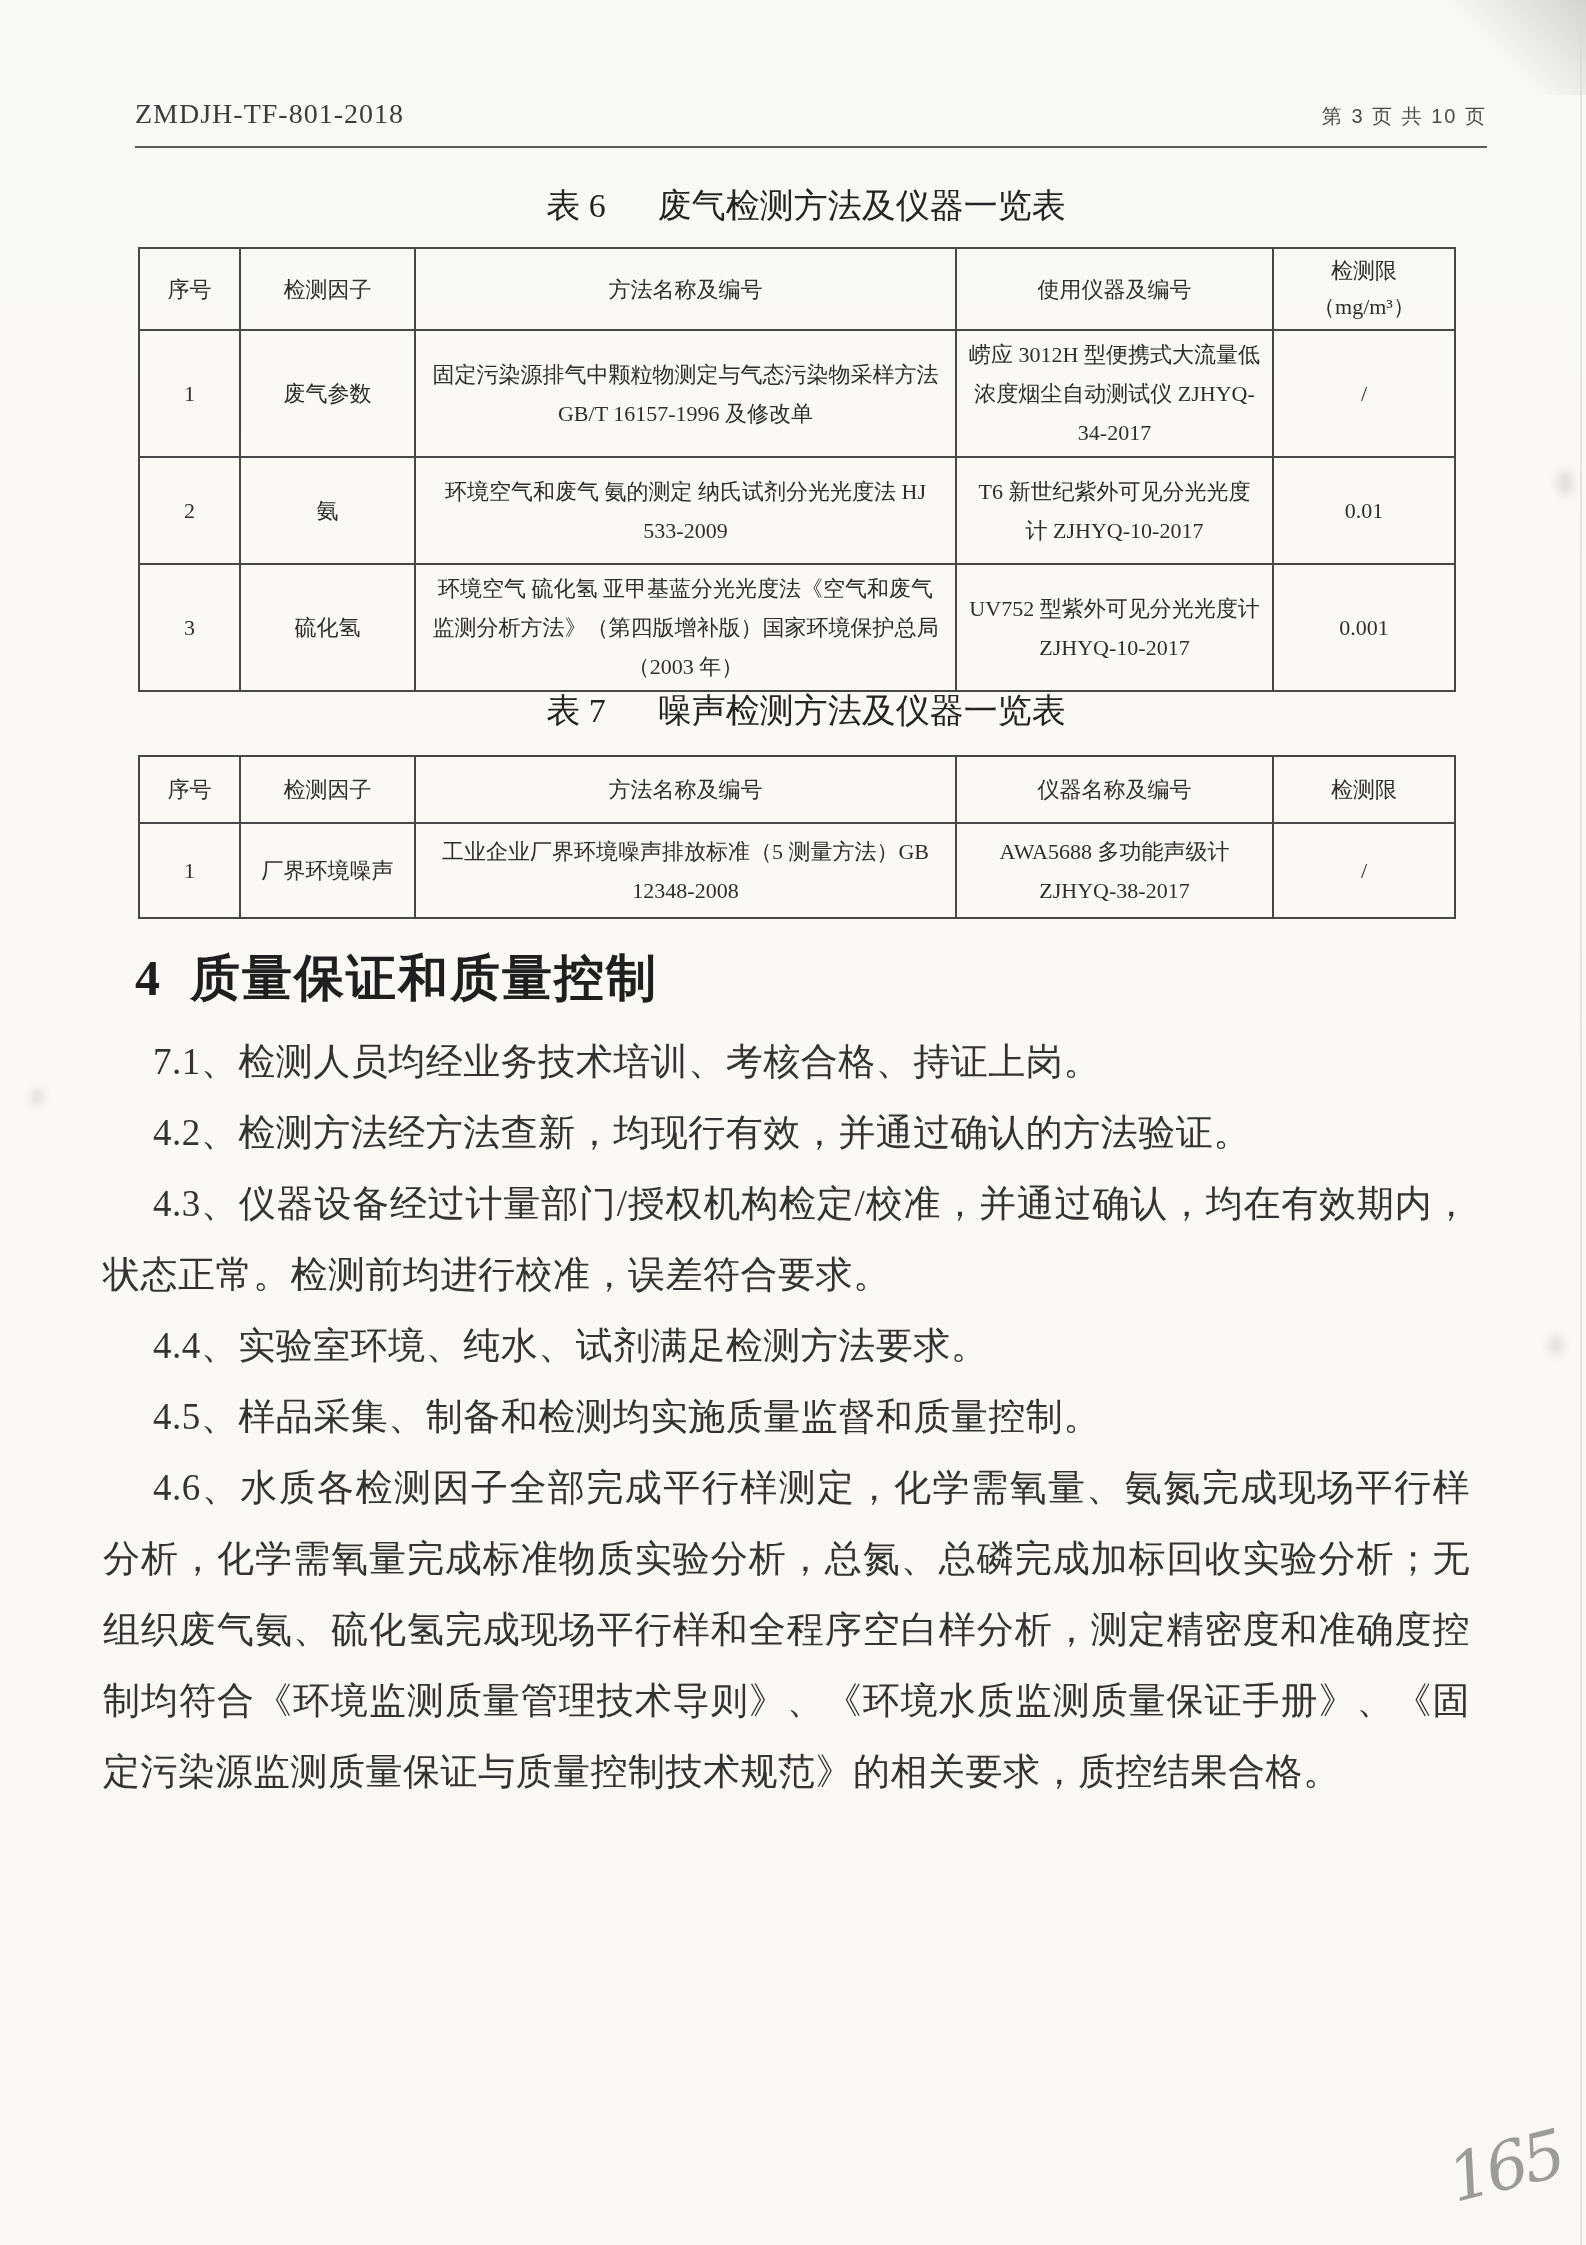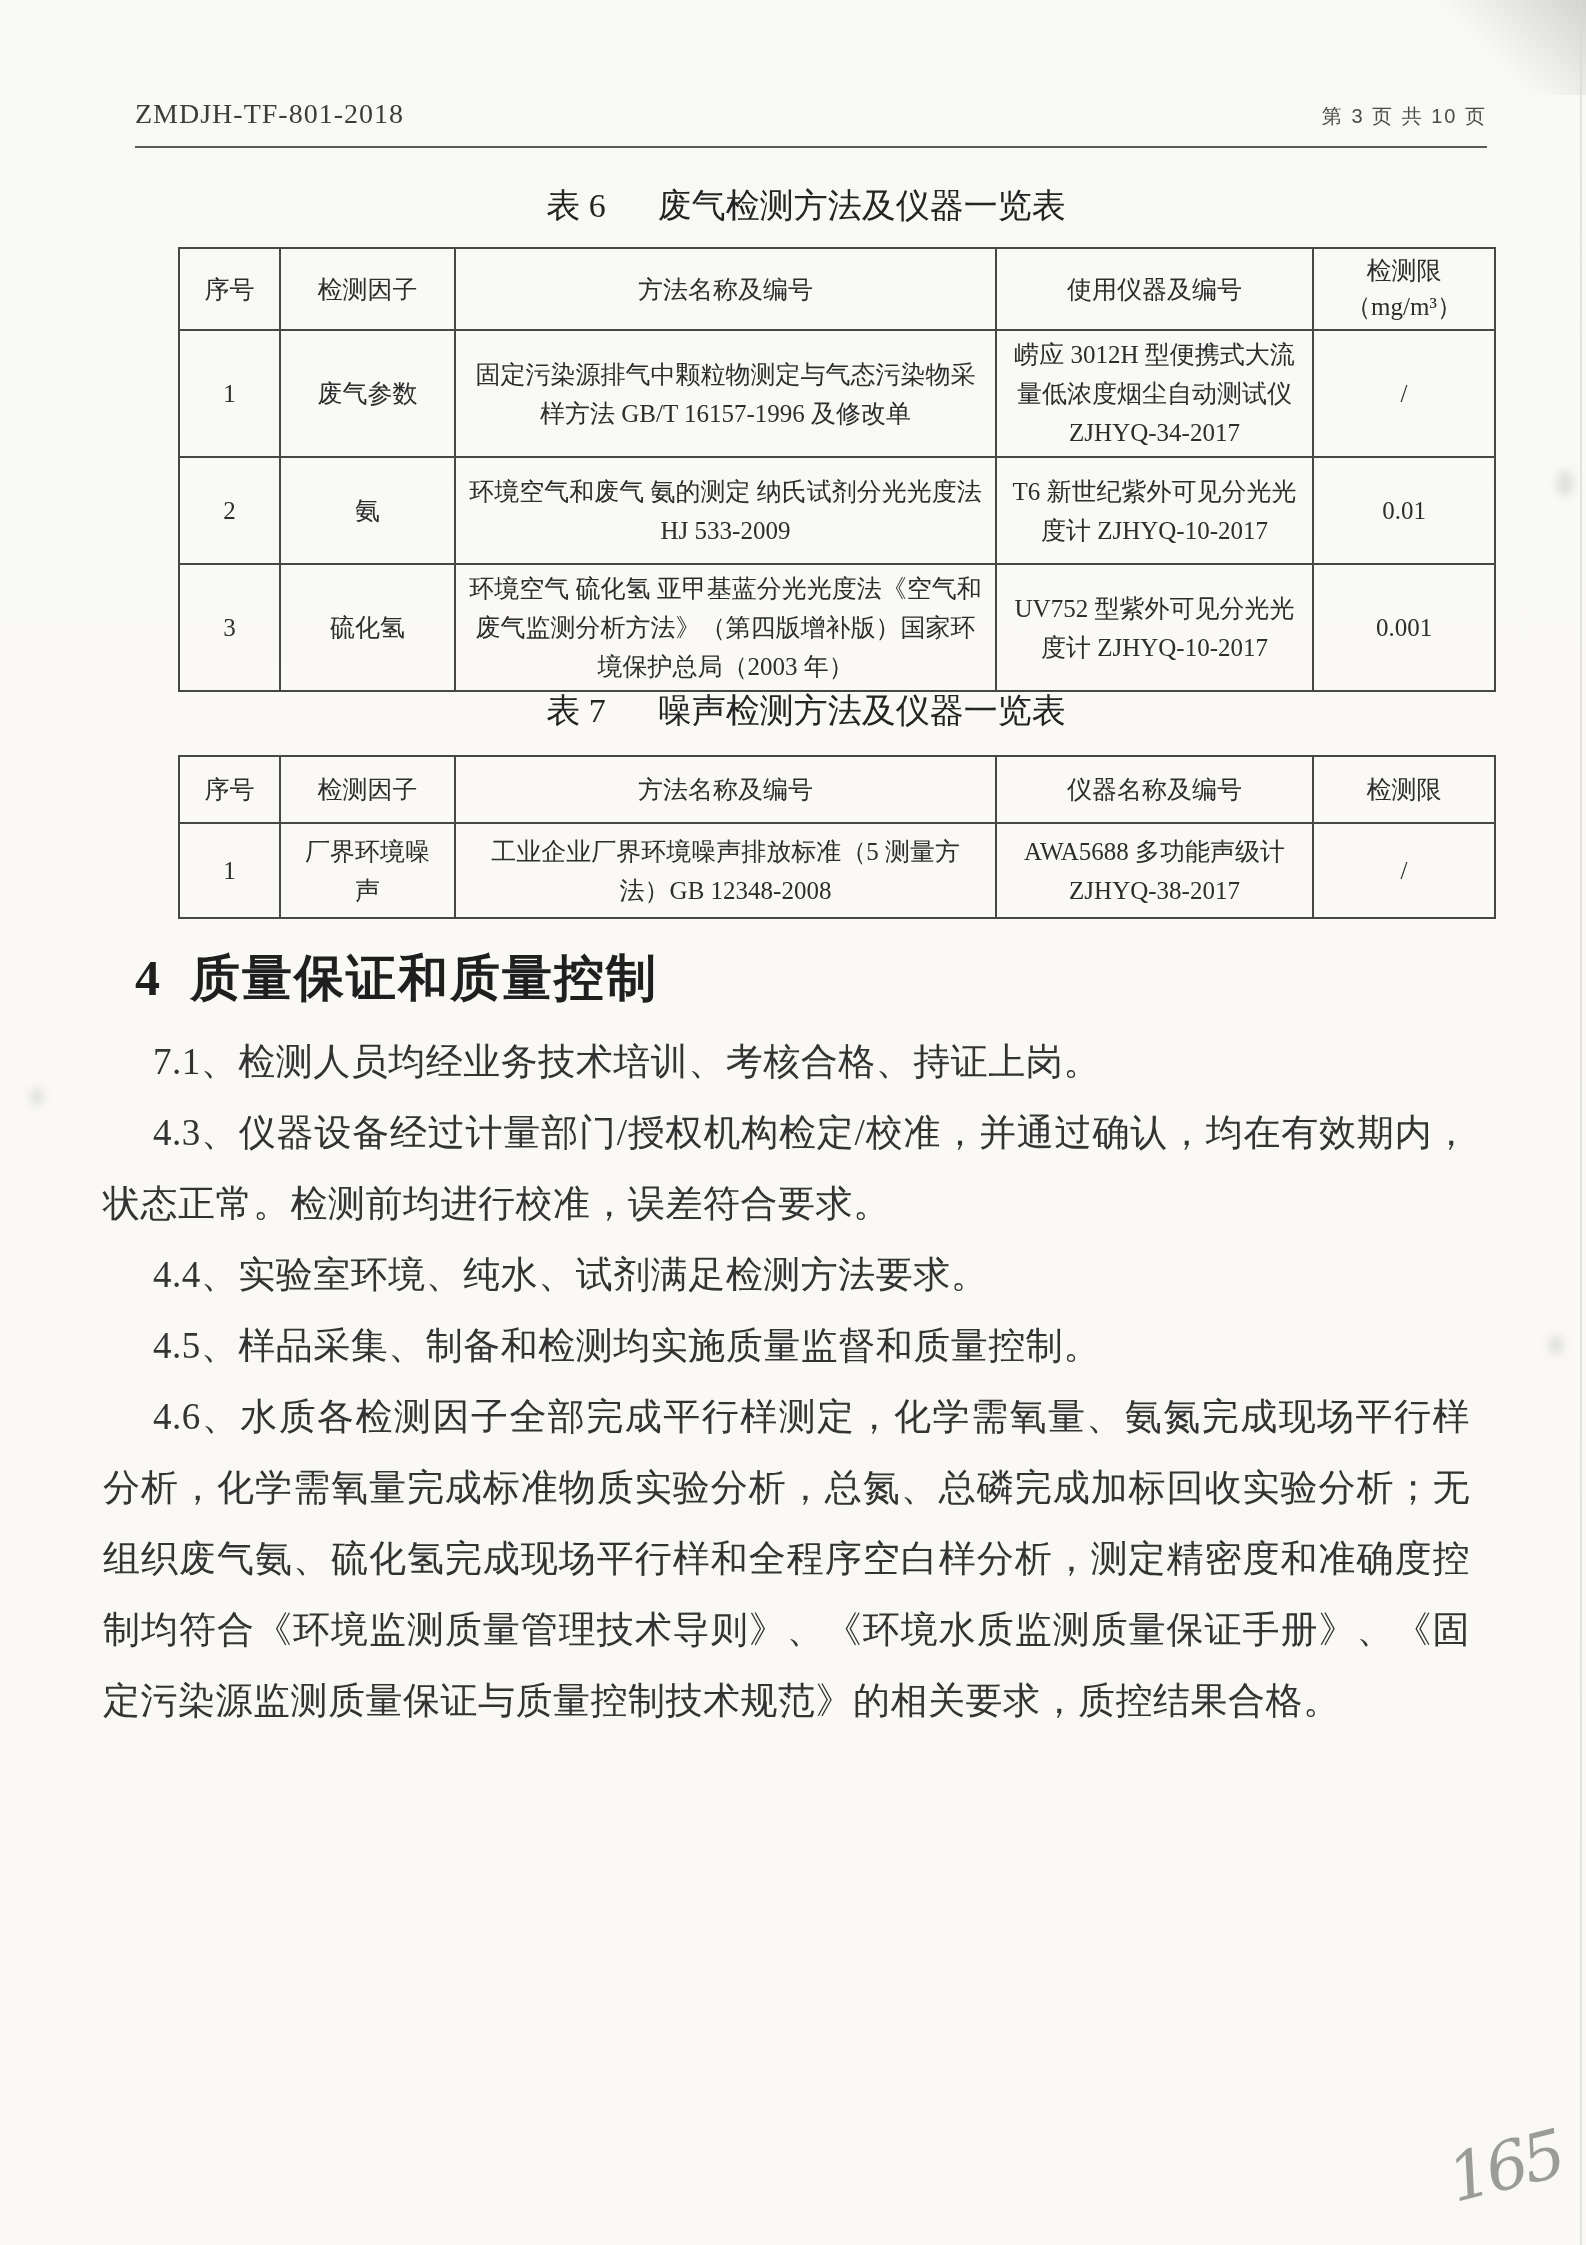--- a/index.html
+++ b/index.html
@@ -34,21 +34,21 @@
   
   .table-title{position:absolute;left:0;width:100%;text-align:center;font-weight:normal;font-size:34px;color:#242424;margin-left:13px;}
   .tt6{top:183px;}
   .tt7{top:688px;}
   .table-title .lbl{margin-right:52px;}
 
   
   table.data-table{
     position:absolute;left:138px;width:1316px;
     border-collapse:collapse;table-layout:fixed;
-    font-size:25px;color:#2d2d2d;margin-left:40px;
+    font-size:22px;color:#2d2d2d;
   }
   .tb6{top:247px;}
   .tb7{top:755px;}
   table.data-table th,table.data-table td{
     border:2px solid #474747;
     text-align:center;vertical-align:middle;
     padding:4px 12px;line-height:39px;font-weight:normal;
   }
   col.c-no{width:101px;}
   col.c-factor{width:175px;}
@@ -184,20 +184,21 @@
         <td>/</td>
       </tr>
     </tbody>
   </table>
 
   <div class="section">
     <div class="section-heading">
       <span class="num">4</span><span>质量保证和质量控制</span>
     </div>
     <p>7.1、检测人员均经业务技术培训、考核合格、持证上岗。</p>
+    <p>4.2、检测方法经方法查新，均现行有效，并通过确认的方法验证。</p>
     <p>4.3、仪器设备经过计量部门/授权机构检定/校准，并通过确认，均在有效期内，状态正常。检测前均进行校准，误差符合要求。</p>
     <p>4.4、实验室环境、纯水、试剂满足检测方法要求。</p>
     <p>4.5、样品采集、制备和检测均实施质量监督和质量控制。</p>
     <p>4.6、水质各检测因子全部完成平行样测定，化学需氧量、氨氮完成现场平行样分析，化学需氧量完成标准物质实验分析，总氮、总磷完成加标回收实验分析；无组织废气氨、硫化氢完成现场平行样和全程序空白样分析，测定精密度和准确度控制均符合《环境监测质量管理技术导则》、《环境水质监测质量保证手册》、《固定污染源监测质量保证与质量控制技术规范》的相关要求，质控结果合格。</p>
   </div>
 
 
   <div class="handwritten">165</div>
 
 </div>

